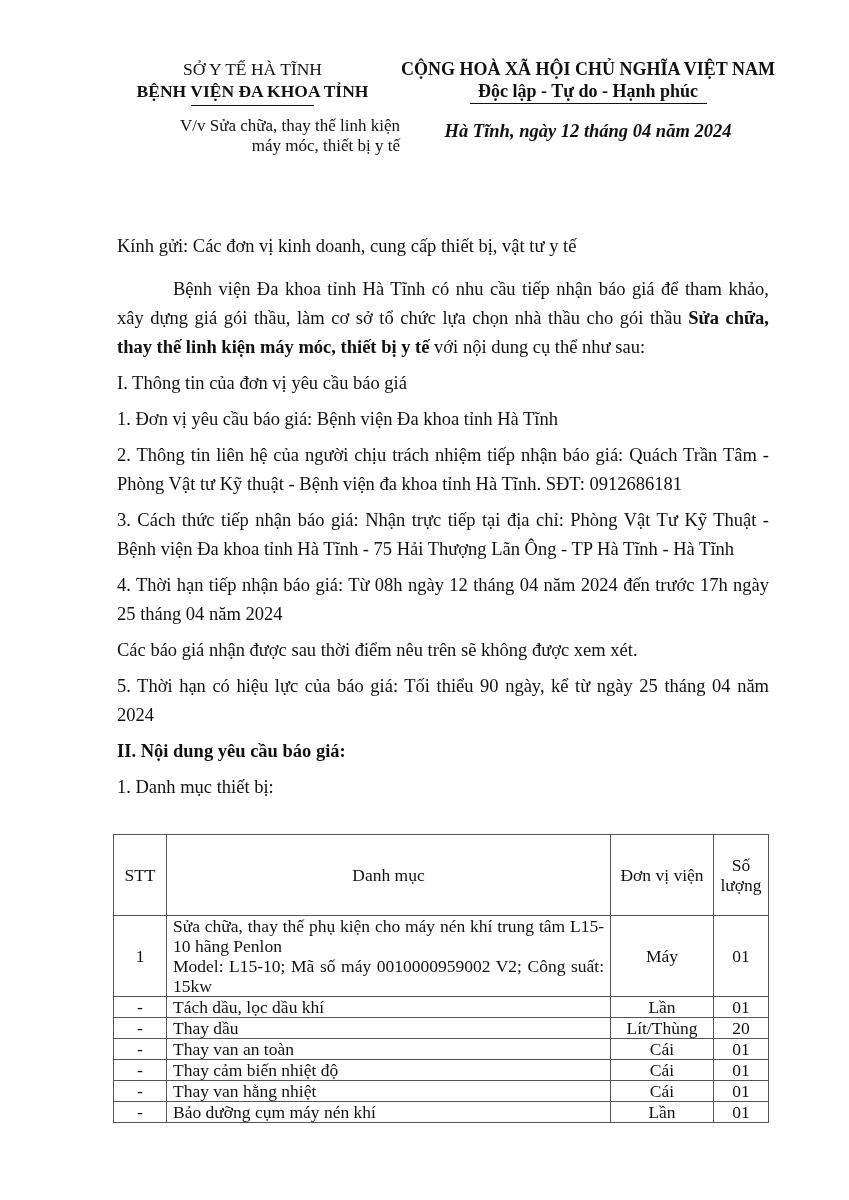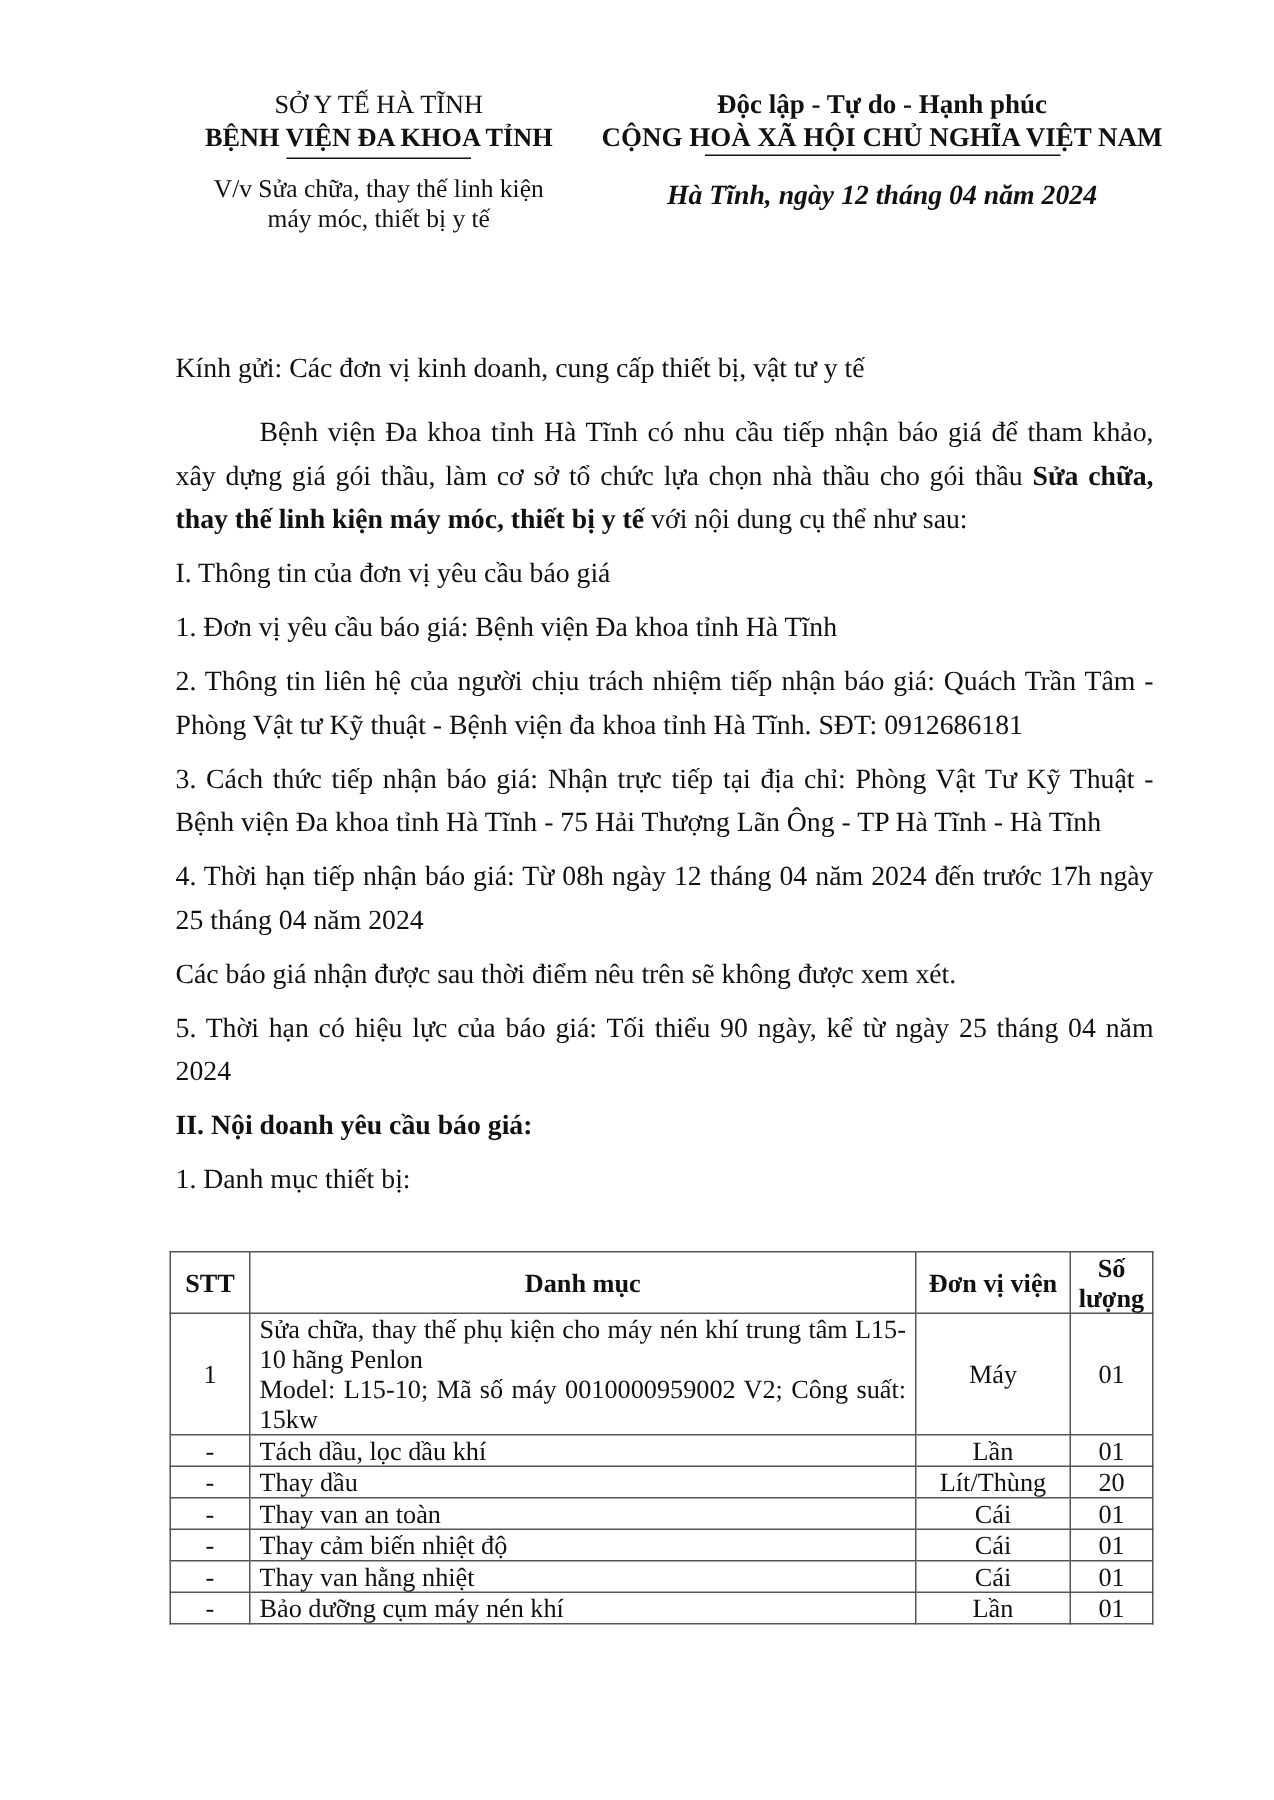--- a/index.html
+++ b/index.html
@@ -2,69 +2,69 @@
 <html><head>
 <meta charset="utf-8">
 <style>
   html, body { margin: 0; padding: 0; background: #ffffff; }
   body { width: 849px; height: 1200px; position: relative; overflow: hidden;
          font-family: "Liberation Serif", "DejaVu Serif", serif; color: #111; }
   .page { position: absolute; left: 0; top: 0; width: 849px; height: 1200px; }
   .hdr-left { position: absolute; left: 105px; top: 58px; width: 295px; text-align: center; font-size: 17.5px; line-height: 22px; }
   .hdr-left .bold { font-weight: bold; }
   .hdr-left .rule { width: 123px; height: 1px; background: #111; margin: 3px auto 10px auto; }
-  .hdr-left .small { font-size: 17px; line-height: 20px; }
+  .hdr-left .small { font-size: 17px; line-height: 20px; text-align: right; }
   .hdr-right { position: absolute; left: 388px; top: 58px; width: 400px; text-align: center; font-size: 18px; line-height: 22px; font-weight: bold; }
   .hdr-right .rule { width: 237px; height: 1px; background: #111; margin: 1px auto 0 auto; }
   .hdr-right .date { font-weight: bold; font-style: italic; font-size: 18.5px; margin-top: 16px; }
   .body-text { position: absolute; left: 117px; top: 208px; width: 652px; font-size: 18.5px; line-height: 29px; margin-top: 24px; }
   .center { text-align: center; }
   .p { margin: 0 0 7px 0; text-align: justify; }
   .indent { text-indent: 56px; }
   .salutation { margin-bottom: 14px; }
   .b { font-weight: bold; }
   table.items { position: absolute; left: 113px; top: 834px; width: 656px; border-collapse: collapse; font-size: 17.5px; line-height: 20px; }
   table.items td, table.items th { border: 1px solid #555; padding: 0 6px; }
-  table.items th { font-weight: bold; text-align: center; padding: 0 2px; }
+  table.items th { font-weight: normal; text-align: center; padding: 20px 2px; }
   .c-stt { width: 40px; text-align: center; }
   .c-unit { width: 90px; text-align: center; }
   .c-qty { width: 42px; text-align: center; }
   .desc { text-align: justify; }
 </style>
 </head>
 <body>
 
 <div class="page">
 
   <div class="hdr-left">
     <div>SỞ Y TẾ HÀ TĨNH</div>
     <div class="bold">BỆNH VIỆN ĐA KHOA TỈNH</div>
     <div class="rule"></div>
     <div class="small">V/v Sửa chữa, thay thế linh kiện</div>
     <div class="small">máy móc, thiết bị y tế</div>
   </div>
 
   <div class="hdr-right">
+    <div>CỘNG HOÀ XÃ HỘI CHỦ NGHĨA VIỆT NAM</div>
     <div>Độc lập - Tự do - Hạnh phúc</div>
-    <div>CỘNG HOÀ XÃ HỘI CHỦ NGHĨA VIỆT NAM</div>
     <div class="rule"></div>
     <div class="date">Hà Tĩnh, ngày 12 tháng 04 năm 2024</div>
   </div>
 
   <div class="body-text">
     <div class="p center salutation">Kính gửi: Các đơn vị kinh doanh, cung cấp thiết bị, vật tư y tế</div>
     <div class="p indent"><span>Bệnh viện Đa khoa tỉnh Hà Tĩnh có nhu cầu tiếp nhận báo giá để tham khảo, xây dựng giá gói thầu, làm cơ sở tổ chức lựa chọn nhà thầu cho gói thầu </span><span class="b">Sửa chữa, thay thế linh kiện máy móc, thiết bị y tế</span><span> với nội dung cụ thể như sau:</span></div>
     <div class="p">I. Thông tin của đơn vị yêu cầu báo giá</div>
     <div class="p">1. Đơn vị yêu cầu báo giá: Bệnh viện Đa khoa tỉnh Hà Tĩnh</div>
     <div class="p">2. Thông tin liên hệ của người chịu trách nhiệm tiếp nhận báo giá: Quách Trần Tâm - Phòng Vật tư Kỹ thuật - Bệnh viện đa khoa tỉnh Hà Tĩnh. SĐT: 0912686181</div>
     <div class="p">3. Cách thức tiếp nhận báo giá: Nhận trực tiếp tại địa chỉ: Phòng Vật Tư Kỹ Thuật - Bệnh viện Đa khoa tỉnh Hà Tĩnh - 75 Hải Thượng Lãn Ông  - TP Hà Tĩnh - Hà Tĩnh</div>
     <div class="p">4. Thời hạn tiếp nhận báo giá: Từ 08h ngày 12 tháng 04 năm 2024 đến trước 17h ngày 25 tháng 04 năm 2024</div>
     <div class="p">Các báo giá nhận được sau thời điểm nêu trên sẽ không được xem xét.</div>
     <div class="p">5. Thời hạn có hiệu lực của báo giá: Tối thiểu 90 ngày, kể từ ngày 25 tháng 04 năm 2024</div>
-    <div class="p b">II. Nội doanh yêu cầu báo giá:</div>
+    <div class="p b">II. Nội dung yêu cầu báo giá:</div>
     <div class="p">1. Danh mục thiết bị:</div>
   </div>
 
   <table class="items">
     <thead>
       <tr>
         <th class="c-stt">STT</th>
         <th>Danh mục</th>
         <th class="c-unit">Đơn vị viện</th>
         <th class="c-qty">Số lượng</th>

